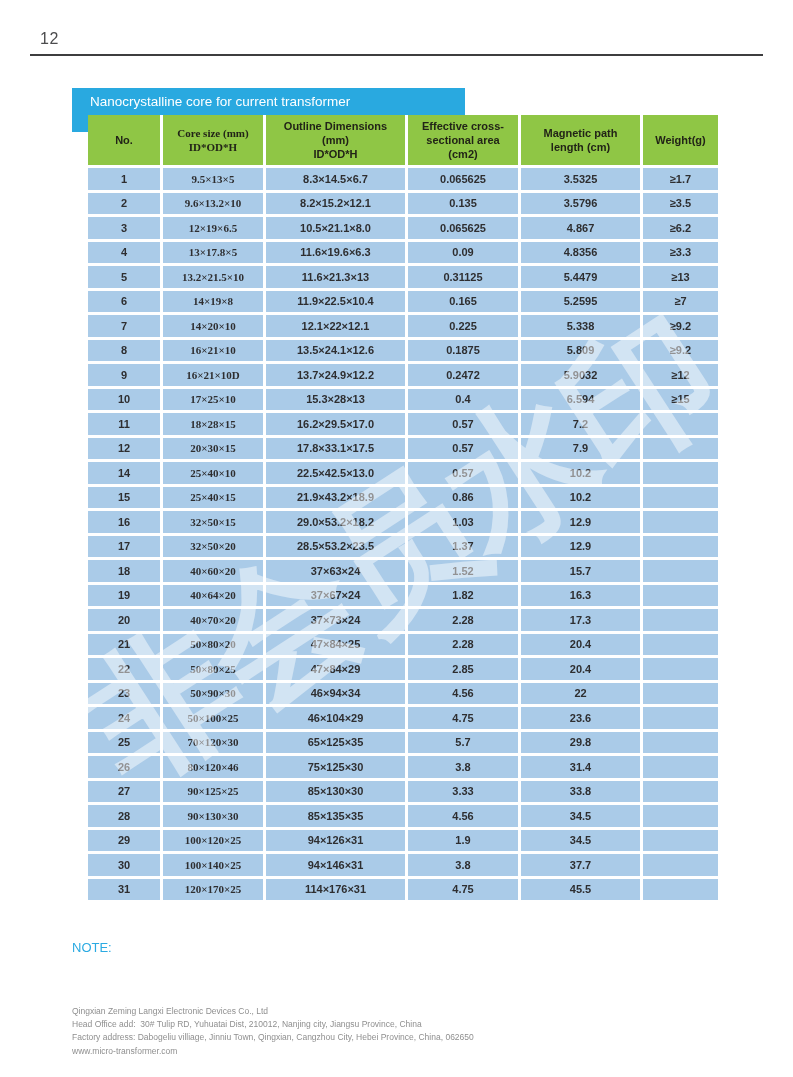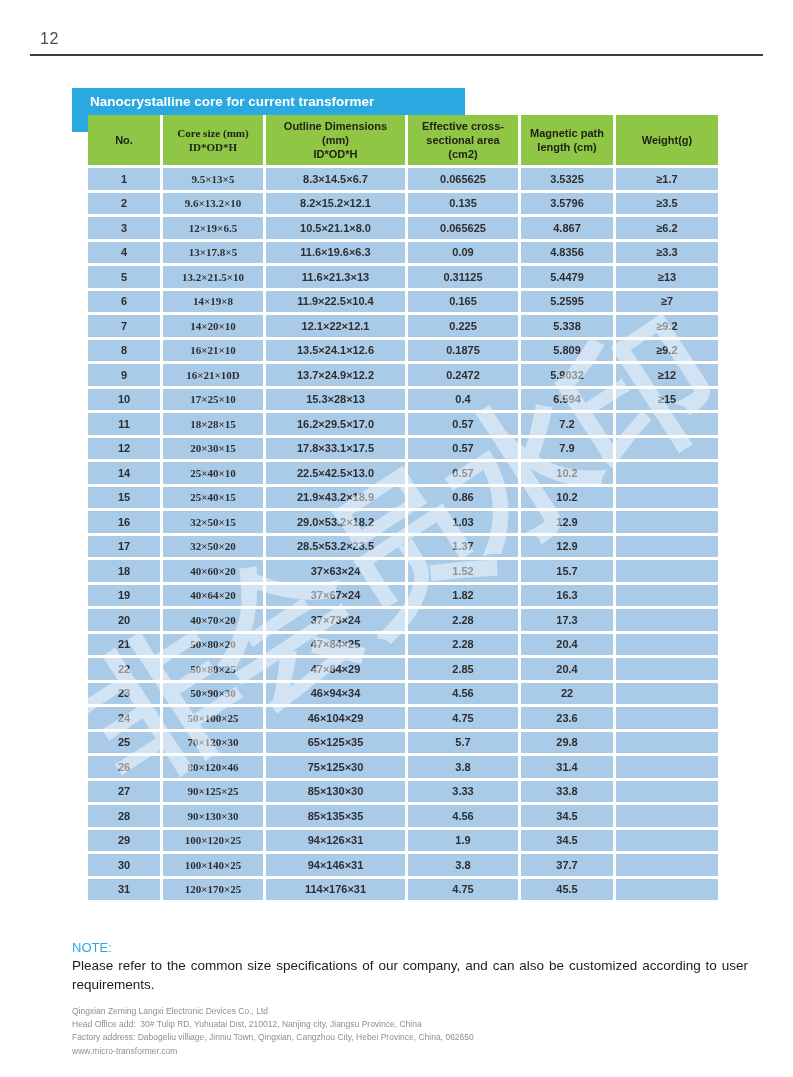--- a/index.html
+++ b/index.html
@@ -15,21 +15,21 @@
     position:absolute;left:40px;top:30px;
     font-size:16px;color:#4c4c4e;letter-spacing:.5px;
   }
   .header-rule{
     position:absolute;left:30px;top:54px;width:733px;height:0;
     border-top:2px solid #3d3d3f;
   }
   .title-bar{
     position:absolute;left:72px;top:88px;width:393px;height:27px;
     background:#29a9e0;color:#ffffff;
-    font-size:13.5px;font-weight:bold;
+    font-size:13.5px;font-weight:normal;
     line-height:27px;padding-left:18px;box-sizing:border-box;
     z-index:2;
   }
   .title-tab{
     position:absolute;left:72px;top:88px;width:16px;height:44px;
     background:#29a9e0;z-index:1;
   }
   .core-table{
     position:absolute;left:88px;top:115px;width:630px;z-index:3;
   }
@@ -44,21 +44,21 @@
   .td{
     background:#aacbe8;color:#2e2e30;
     font-size:11px;font-weight:600;
     display:flex;align-items:center;justify-content:center;
     text-align:center;
   }
   .col0{width:72px;}
   .col1{width:100px;font-family:Liberation Serif, serif;}
   .col2{width:139px;}
   .col3{width:110px;}
-  .col4{width:92px;}
+  .col4{width:119px;}
   .col5{flex:1;}
   .watermark{
     position:absolute;left:400px;top:552px;
     transform:translate(-50%,-50%) rotate(-33deg);
     font-size:148px;font-weight:bold;white-space:nowrap;
     color:rgba(255,255,255,0.48);
     letter-spacing:-6px;
     z-index:4;pointer-events:none;
   }
   .note-label{
@@ -342,21 +342,20 @@
           <div class="td col3">4.75</div>
           <div class="td col4">45.5</div>
           <div class="td col5"></div>
         </div>
       </div>
   </div>
 
   <div class="watermark">非会员水印</div>
 
   <div class="note-label">NOTE:</div>
-  <div class="note-text">Please refer to the common size specifications of our company, and can also be customized according to user requirements.</div>
 
   <div class="footer">
       <div class="footer-line">Qingxian Zeming Langxi Electronic Devices Co., Ltd</div>
       <div class="footer-line">Head Office add:  30# Tulip RD, Yuhuatai Dist, 210012, Nanjing city, Jiangsu Province, China</div>
       <div class="footer-line">Factory address: Dabogeliu villiage, Jinniu Town, Qingxian, Cangzhou City, Hebei Province, China, 062650</div>
       <div class="footer-line">www.micro-transformer.com</div>
     </div>
 
 </div>
 

